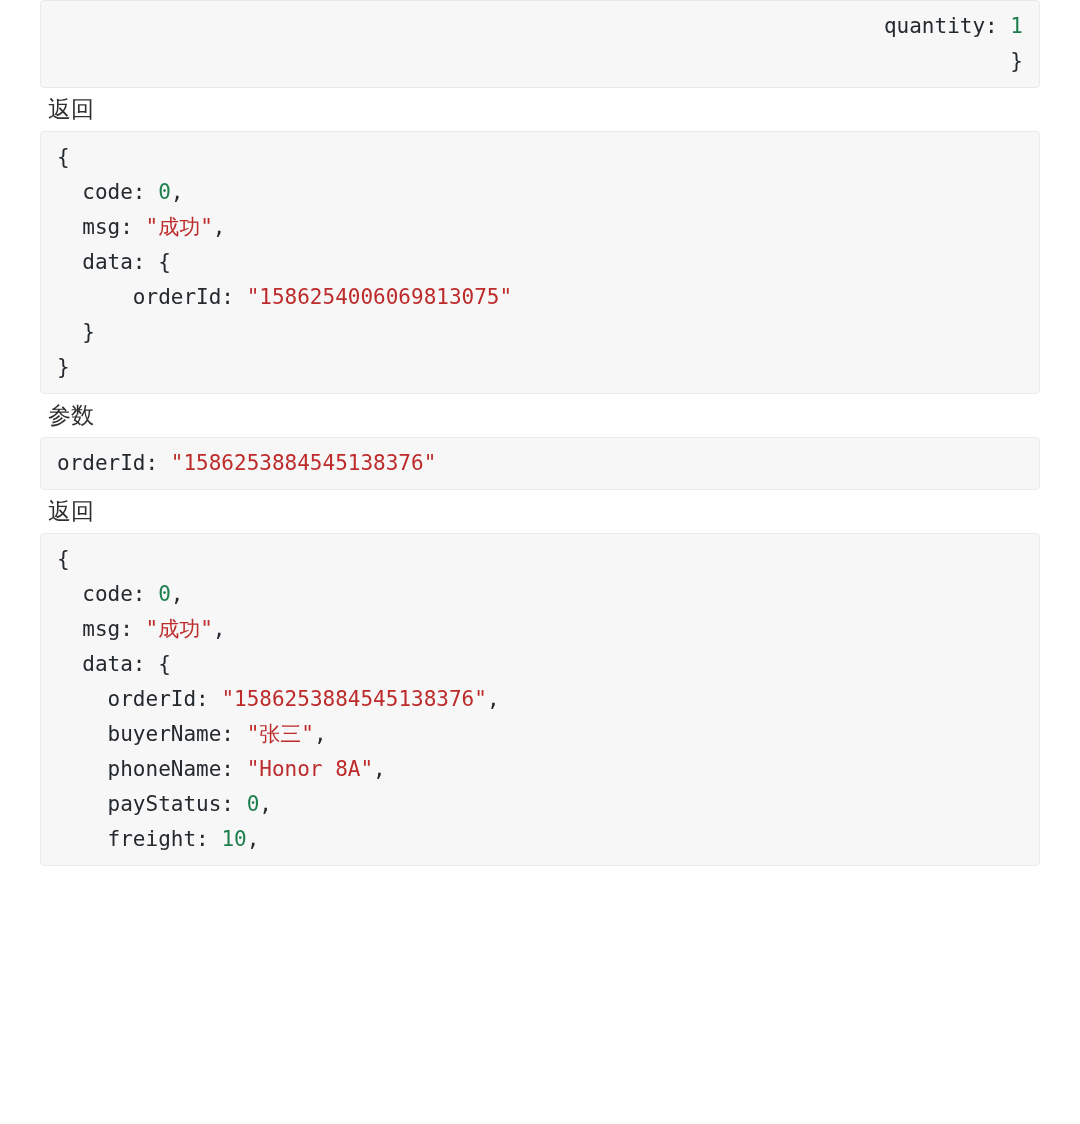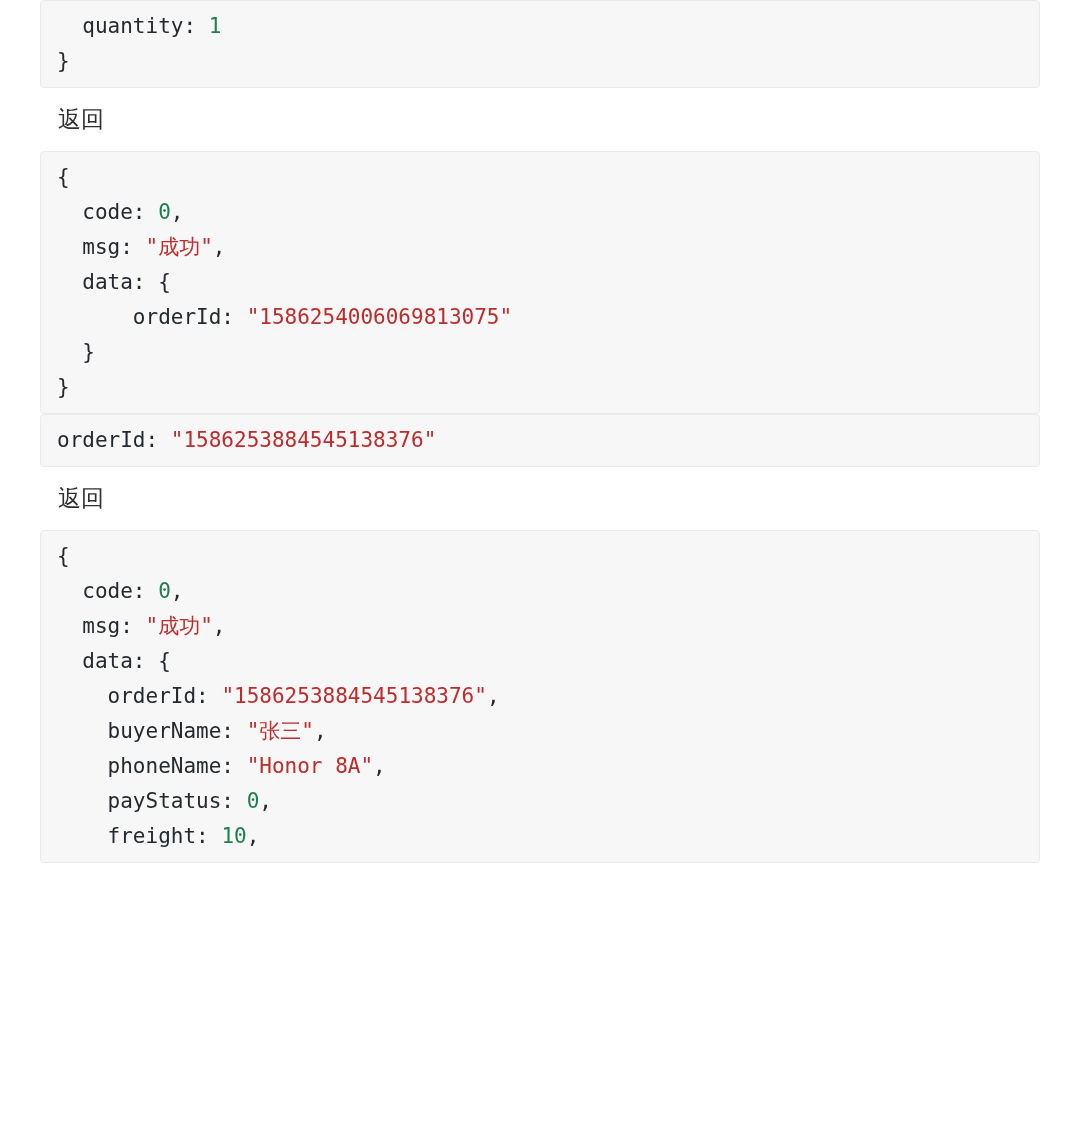--- a/index.html
+++ b/index.html
@@ -32,30 +32,31 @@
   .tok-s { color: var(--string-red, #bd2b2b); }
   .tok-n { color: var(--number-green, #1e7f4d); }
 
   
   .cut-top {
     margin-top: -6px;
     padding-top: 0;
     border-top: none;
     border-top-left-radius: 0;
     border-top-right-radius: 0;
+    text-align: right;
   }
   
   .cut-bottom {
     padding-bottom: 60px;
     border-bottom-left-radius: 0;
     border-bottom-right-radius: 0;
   }
 
   p.doc-label {
-    margin: 18px;
+    margin: 8px;
     font-size: 23px;
     line-height: 27px;
     color: var(--label-text, #2f2f2f);
   }
   h2.doc-heading {
     margin: 0;
     font-size: 34px;
     line-height: 44px;
     font-weight: bold;
     color: var(--heading-text, #1c1f23);
@@ -76,20 +77,21 @@
 <div class="doc">
 
   <pre class="code-block cut-top"><div class="code-line"><span class="tok-p">  quantity: </span><span class="tok-n">1</span></div><div class="code-line"><span class="tok-p">}</span></div></pre>
 
   <p class="doc-label mt-return1">返回</p>
 
   <pre class="code-block mt-block-b"><div class="code-line"><span class="tok-p">{</span></div><div class="code-line"><span class="tok-p">  code: </span><span class="tok-n">0</span><span class="tok-p">,</span></div><div class="code-line"><span class="tok-p">  msg: </span><span class="tok-s">"成功"</span><span class="tok-p">,</span></div><div class="code-line"><span class="tok-p">  data: {</span></div><div class="code-line"><span class="tok-p">      orderId: </span><span class="tok-s">"1586254006069813075"</span></div><div class="code-line"><span class="tok-p">  }</span></div><div class="code-line"><span class="tok-p">}</span></div></pre>
 
 
 
+  <p class="doc-label mt-params">参数</p>
 
   <pre class="code-block mt-paramsb"><div class="code-line"><span class="tok-p">orderId: </span><span class="tok-s">"1586253884545138376"</span></div></pre>
 
   <p class="doc-label mt-return2">返回</p>
 
   <pre class="code-block cut-bottom mt-lastb"><div class="code-line"><span class="tok-p">{</span></div><div class="code-line"><span class="tok-p">  code: </span><span class="tok-n">0</span><span class="tok-p">,</span></div><div class="code-line"><span class="tok-p">  msg: </span><span class="tok-s">"成功"</span><span class="tok-p">,</span></div><div class="code-line"><span class="tok-p">  data: {</span></div><div class="code-line"><span class="tok-p">    orderId: </span><span class="tok-s">"1586253884545138376"</span><span class="tok-p">,</span></div><div class="code-line"><span class="tok-p">    buyerName: </span><span class="tok-s">"张三"</span><span class="tok-p">,</span></div><div class="code-line"><span class="tok-p">    phoneName: </span><span class="tok-s">"Honor 8A"</span><span class="tok-p">,</span></div><div class="code-line"><span class="tok-p">    payStatus: </span><span class="tok-n">0</span><span class="tok-p">,</span></div><div class="code-line"><span class="tok-p">    freight: </span><span class="tok-n">10</span><span class="tok-p">,</span></div></pre>
 
 </div>
 
 </body></html>

